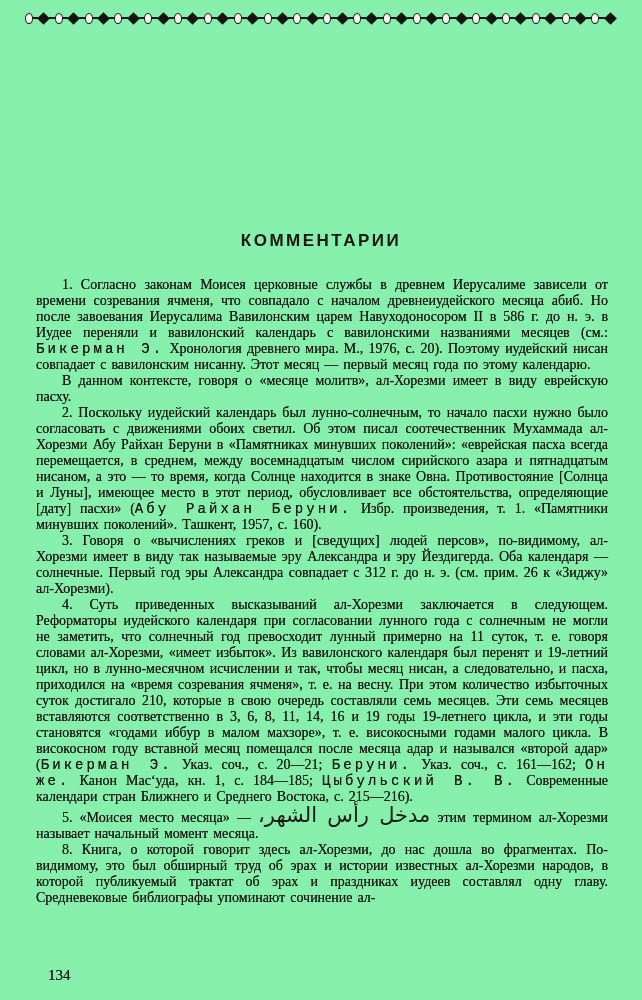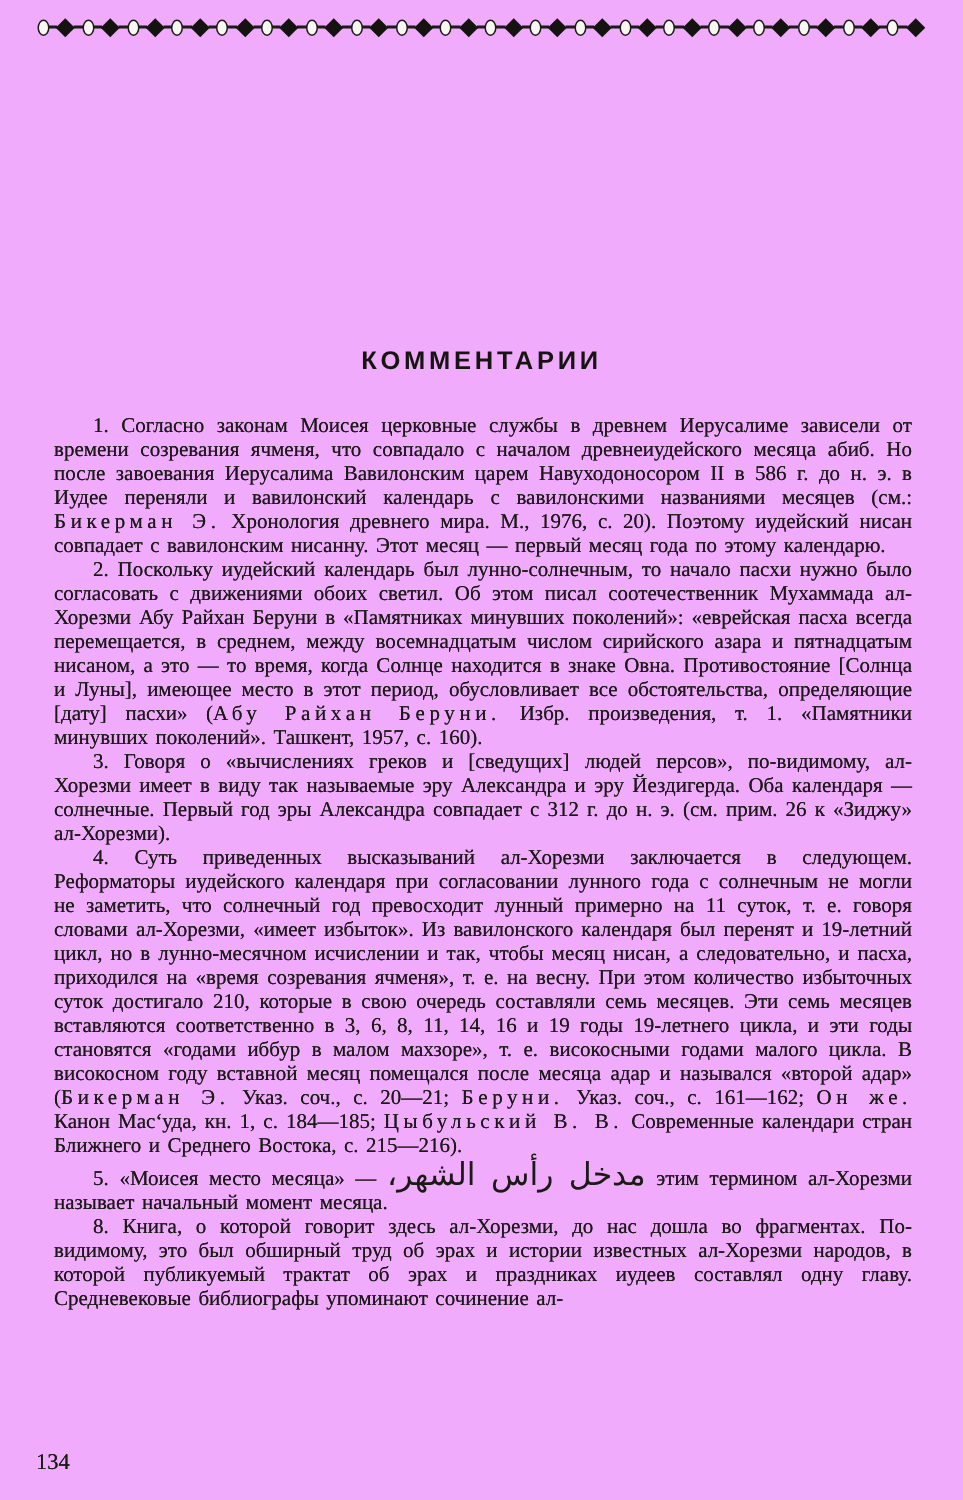--- a/index.html
+++ b/index.html
@@ -1,19 +1,19 @@
 <!DOCTYPE html>
 <html><head>
 <meta charset="utf-8">
 <style>
   html,body{margin:0;padding:0;}
   .page{
     position:relative;
     width:642px;height:1000px;
-    background:#f0abfc;
+    background:#86efac;
     color:#1b1a17;
     font-family:"Liberation Serif","DejaVu Serif",serif;
     overflow:hidden;
     box-sizing:border-box;
   }
   
   .orn{
     display:flex;align-items:center;
     margin:11px 26px 0 26px;height:14px;
   }
@@ -37,29 +37,29 @@
   }
   .body-text{
     margin:26px 34px 0 36px;
     font-size:14px;line-height:16px;
     text-align:justify;
     word-spacing:1.5px;
     text-shadow:0 0 0.35px rgba(20,18,14,.85);
   }
   .body-text p{margin:0;text-indent:26px;}
   .run-italic{}
-  .run-spaced{letter-spacing:0.22em;}
+  .run-spaced{letter-spacing:0.22em;font-family:Liberation Mono, monospace;}
   .run-arabic{
     font-family:"DejaVu Sans",sans-serif;
     font-size:21px;line-height:1;
     direction:rtl;unicode-bidi:isolate;
     text-shadow:none;
   }
   .pageno{
-    position:absolute;left:24px;bottom:16px;
+    position:absolute;left:48px;bottom:16px;
     font-size:15px;color:#1b1a17;
     text-shadow:0 0 0.35px rgba(20,18,14,.85);
   }
 </style>
 </head>
 <body>
 
 <div class="page">
   <div class="orn">
       <span class="bead"></span>
@@ -138,20 +138,21 @@
       <span class="rule"></span>
       <span class="dia"></span>
       <span class="rule"></span>
       <span class="bead"></span>
       <span class="rule"></span>
       <span class="dia"></span>
     </div>
   <h1 class="heading">КОММЕНТАРИИ</h1>
   <div class="body-text">
       <p><span class="run-normal">1. Согласно законам Моисея церковные службы в древнем Иерусалиме зависели от времени созревания ячменя, что совпадало с началом древнеиудейского месяца </span><span class="run-italic">абиб</span><span class="run-normal">. Но после завоевания Иерусалима Вавилонским царем Навуходоносором II в 586 г. до н. э. в Иудее переняли и вавилонский календарь с вавилонскими названиями месяцев (см.: </span><span class="run-spaced">Бикерман Э.</span><span class="run-normal"> Хронология древнего мира. М., 1976, с. 20). Поэтому иудейский </span><span class="run-italic">нисан</span><span class="run-normal"> совпадает с вавилонским </span><span class="run-italic">нисанну</span><span class="run-normal">. Этот месяц — первый месяц года по этому календарю.</span></p>
+      <p><span class="run-normal">В данном контексте, говоря о «месяце молитв», ал-Хорезми имеет в виду еврейскую пасху.</span></p>
       <p><span class="run-normal">2. Поскольку иудейский календарь был лунно-солнечным, то начало пасхи нужно было согласовать с движениями обоих светил. Об этом писал соотечественник Мухаммада ал-Хорезми Абу Райхан Беруни в «Памятниках </span><span class="run-italic">минувших поколений</span><span class="run-normal">»: «еврейская пасха всегда перемещается, в среднем, между восемнадцатым числом сирийского азара и пятнадцатым нисаном, а это — то время, когда Солнце находится в знаке Овна. Противостояние [Солнца и Луны], имеющее место в этот период, обусловливает все обстоятельства, определяющие [дату] пасхи» (</span><span class="run-spaced">Абу Райхан Беруни.</span><span class="run-normal"> Избр. произведения, т. 1. «Памятники </span><span class="run-italic">минувших поколений</span><span class="run-normal">». Ташкент, 1957, с. 160).</span></p>
       <p><span class="run-normal">3. Говоря о «вычислениях греков и [сведущих] людей персов», по-видимому, ал-Хорезми имеет в виду так называемые эру Александра и эру Йездигерда. Оба календаря — солнечные. Первый год эры Александра совпадает с 312 г. до н. э. (см. прим. 26 к «Зиджу» ал-Хорезми).</span></p>
       <p><span class="run-normal">4. Суть приведенных высказываний ал-Хорезми заключается в следующем. Реформаторы иудейского календаря при согласовании лунного года с солнечным не могли не заметить, что солнечный год превосходит лунный примерно на 11 суток, т. е. говоря словами ал-Хорезми, «имеет избыток». Из вавилонского календаря был перенят и 19-летний цикл, но в лунно-месячном исчислении и так, чтобы месяц </span><span class="run-italic">нисан,</span><span class="run-normal"> а следовательно, и пасха, приходился на «время созревания ячменя», т. е. на весну. При этом количество избыточных суток достигало 210, которые в свою очередь составляли семь месяцев. Эти семь месяцев вставляются соответственно в 3, 6, 8, 11, 14, 16 и 19 годы 19-летнего цикла, и эти годы становятся «годами </span><span class="run-italic">иббур</span><span class="run-normal"> в малом </span><span class="run-italic">махзоре»,</span><span class="run-normal"> т. е. високосными годами малого цикла. В високосном году вставной месяц помещался после месяца </span><span class="run-italic">адар</span><span class="run-normal"> и назывался «второй </span><span class="run-italic">адар»</span><span class="run-normal"> (</span><span class="run-spaced">Бикерман Э.</span><span class="run-normal"> Указ. соч., с. 20—21; </span><span class="run-spaced">Беруни.</span><span class="run-normal"> Указ. соч., с. 161—162; </span><span class="run-spaced">Он же.</span><span class="run-normal"> Канон Мас‘уда, кн. 1, с. 184—185; </span><span class="run-spaced">Цыбульский В. В.</span><span class="run-normal"> Современные календари стран Ближнего и Среднего Востока, с. 215—216).</span></p>
       <p><span class="run-normal">5. «</span><span class="run-italic">Моисея</span><span class="run-normal"> место месяца» — </span><span class="run-arabic">مدخل رأس الشهر،</span><span class="run-normal"> этим термином ал-Хорезми называет начальный момент месяца.</span></p>
       <p><span class="run-normal">8. Книга, о которой говорит здесь ал-Хорезми, до нас дошла во фрагментах. По-видимому, это был обширный труд об эрах и истории известных ал-Хорезми народов, в которой публикуемый трактат об эрах и праздниках иудеев составлял одну главу. Средневековые библиографы упоминают сочинение ал-</span></p>
     </div>
   <div class="pageno">134</div>
 </div>
 
 </body></html>

